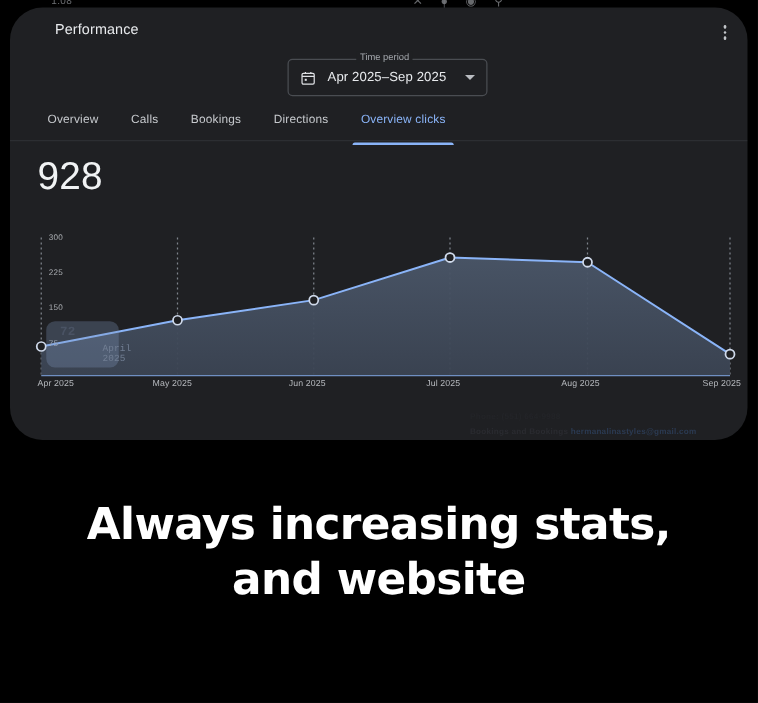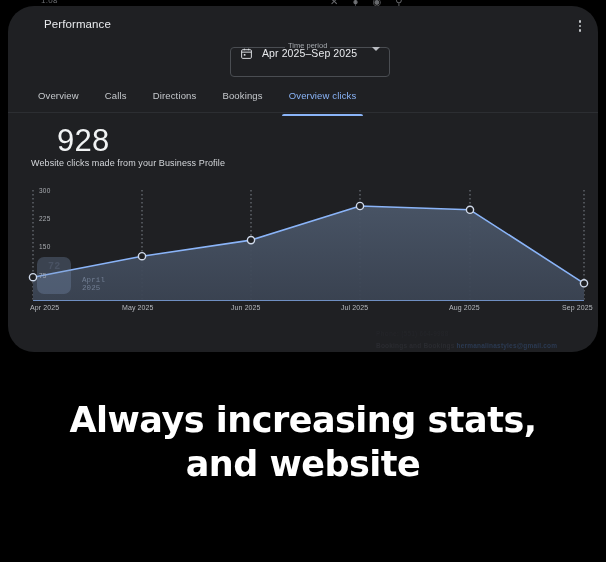--- a/index.html
+++ b/index.html
@@ -53,21 +53,21 @@
   .period-box {
     position:absolute; inset:0;
     border:1px solid #4a4d52; border-radius:4px;
   }
   .period-legend {
     position:absolute; left:9px; top:-6px;
     background:#1f2023; padding:0 3px;
     font-size:7.5px; color:#a3a7ac; line-height:9px;margin-left:46px;
   }
   .period-inner {
-    position:absolute; inset:0; display:flex; align-items:flex-start; padding:0 8px 0 10px; gap:9px;
+    position:absolute; inset:0; display:flex; align-items:center; padding:0 8px 0 10px; gap:9px;
   }
   .cal-icon { width:13px; height:13px; flex:0 0 13px; color:#dfe1e5; }
   .period-value { font-size:10.5px; color:#e8eaed; flex:1; letter-spacing:.1px; }
   .chev { width:0; height:0; border-left:4px solid transparent; border-right:4px solid transparent;
           border-top:4.5px solid #b9bcc1; margin-right:2px; }
 
   
   .tabs {
     position:absolute; left:22px; top:84px; height:22px;
     display:flex; align-items:flex-end; gap:0;
@@ -78,32 +78,32 @@
   }
   .tab:first-child { padding-left:8px; }
   .tab.active { color:#8ab4f8; font-weight:500; }
   .tab.active::after {
     content:""; position:absolute; left:6px; right:6px; bottom:-4px; height:2px;
     background:#8ab4f8; border-radius:2px 2px 0 0;
   }
   .tabs-rule { position:absolute; left:0; right:0; top:106px; height:1px; background:#2c2e32; }
 
   
-  .metric { position:absolute; left:22px; top:117px; font-size:31px; color:#f1f3f4; font-weight:400; letter-spacing:.2px; line-height:36px;margin-left:27px; }
+  .metric { position:absolute; left:22px; top:117px; font-size:31px; color:#f1f3f4; font-weight:400; letter-spacing:.2px; line-height:36px; }
   .metric-sub { position:absolute; left:23px; top:152px; font-size:9px; color:#d4d7db; letter-spacing:.1px; }
 
   
   .chart { position:absolute; left:0px; top:176px; width:590px; height:140px; }
   .chart svg { display:block; }
   .ylab { position:absolute; font-size:6.5px; color:#a9acb1; letter-spacing:.2px; }
   .xlab { position:absolute; font-size:7px; color:#b6b9be; letter-spacing:.1px; top:122px; }
 
   
   .tip {
-    position:absolute; left:29px; top:251px; width:34px; height:37px;
+    position:absolute; left:29px; top:251px; width:58px; height:37px;
     background:rgba(126,148,184,0.30); border-radius:7px;font-family:Liberation Mono, monospace;
   }
   .tip-v { position:absolute; left:11px; top:4px; font-size:10px; color:#4a5364; font-weight:700; letter-spacing:.2px; }
   .tip-d { position:absolute; left:5px; top:19px; font-size:7.5px; color:#717e93; letter-spacing:.1px;margin-left:40px; }
 
   
   .bgtext { position:absolute; left:376px; top:330px; width:200px; }
   .bgline1 { font-size:6.5px; color:#232428; letter-spacing:.2px; font-weight:700; }
   .bgline2 { font-size:6.5px; color:#2a2b30; letter-spacing:.2px; font-weight:700; margin-top:5px; }
   .bgline2 em { font-style:normal; color:#2b3a52; }
@@ -157,28 +157,27 @@
           <rect x="7" y="13" width="3" height="3" fill="currentColor" stroke="none"></rect>
         </svg>
         <div class="period-value">Apr 2025–Sep 2025</div>
         <div class="chev"></div>
       </div>
     </div>
 
     <div class="tabs">
       <div class="tab">Overview</div>
       <div class="tab">Calls</div>
+      <div class="tab">Bookings</div>
       <div class="tab">Directions</div>
-      <div class="tab">Bookings</div>
       <div class="tab active">Overview clicks</div>
     </div>
     <div class="tabs-rule"></div>
 
     <div class="metric">928</div>
-    <div class="metric-sub">Website clicks made from your Business Profile</div>
 
     <div class="chart">
       <svg width="590" height="140" viewBox="0 0 590 140">
         <defs>
           <linearGradient id="areaFill" x1="0" y1="0" x2="0" y2="1">
             <stop offset="0%" stop-color="#4a5668" stop-opacity="0.95"></stop>
             <stop offset="100%" stop-color="#3b4453" stop-opacity="0.95"></stop>
           </linearGradient>
         </defs>
 

